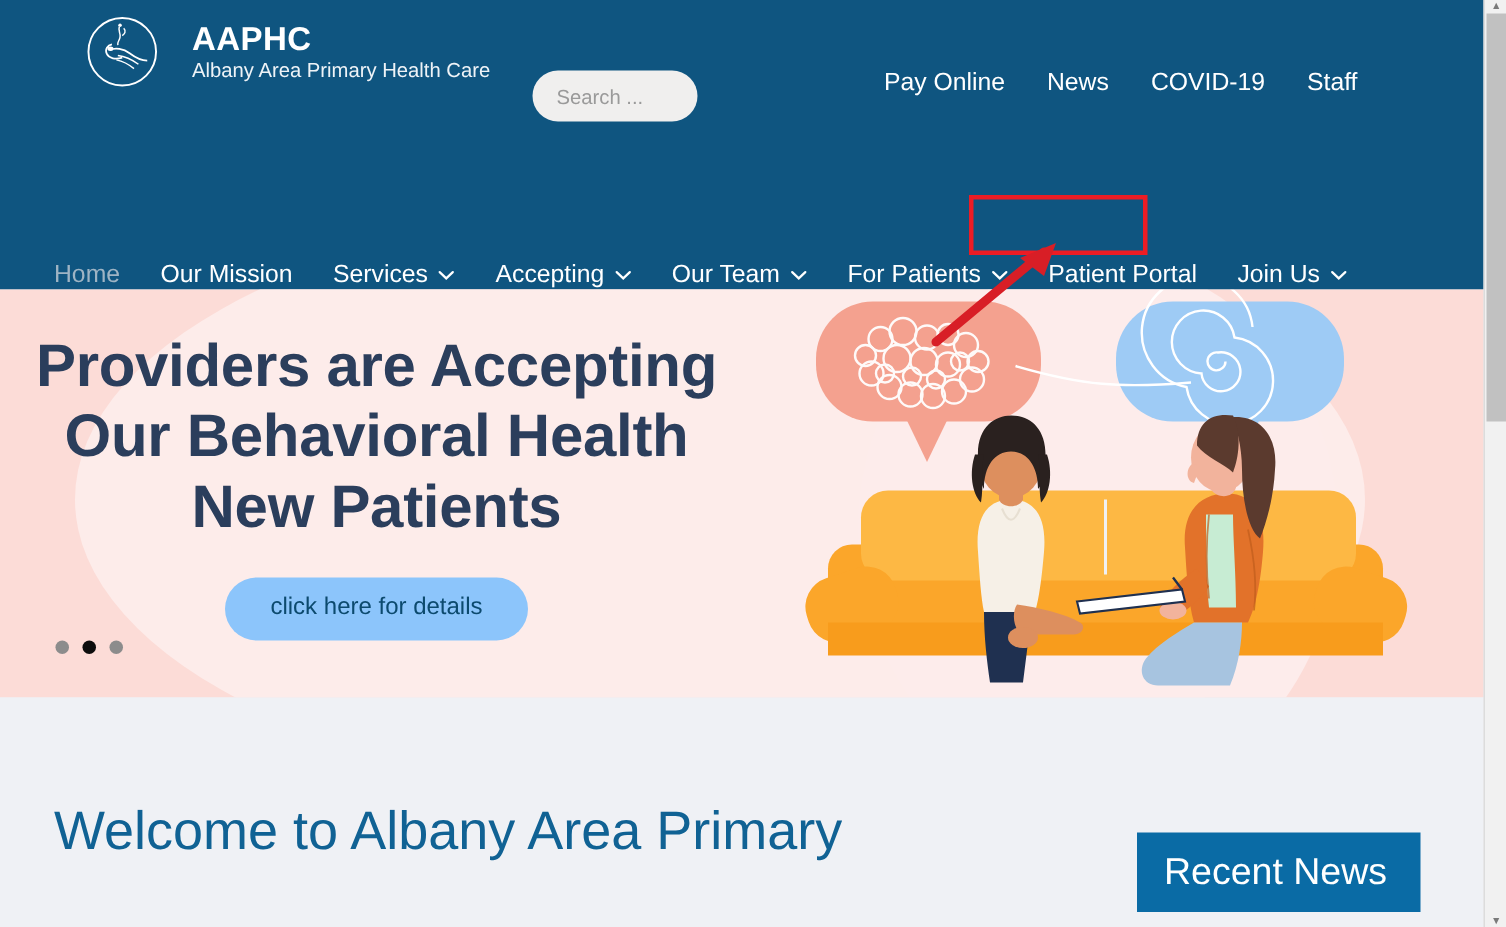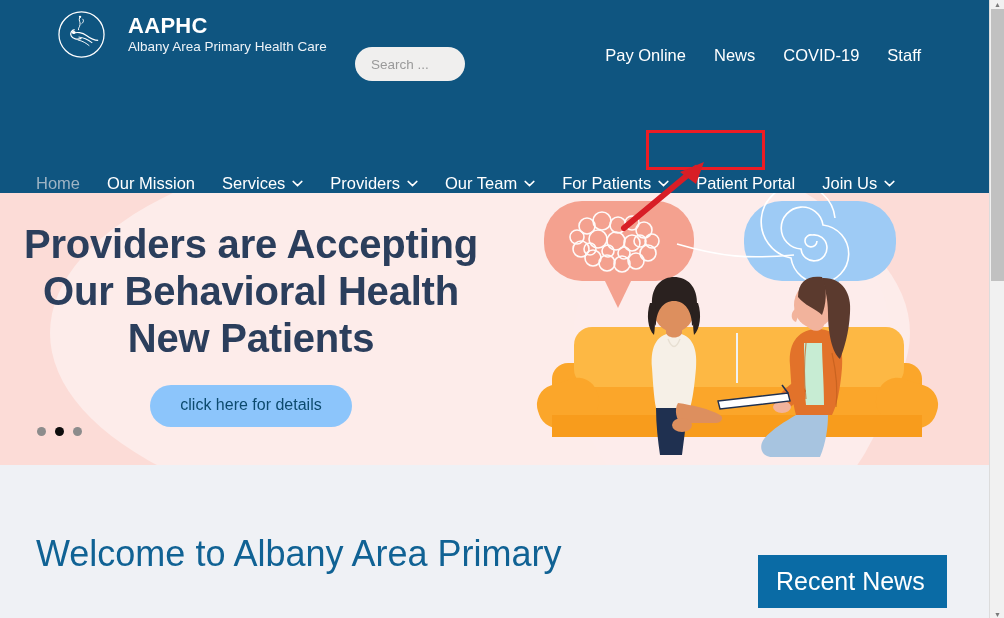--- a/index.html
+++ b/index.html
@@ -55,21 +55,21 @@
     position: absolute; left: 355px; top: 47px;
     width: 110px; height: 34px;
     background: #f0efee; border: none; border-radius: 17px;
     padding: 0 16px; font-size: 13.5px; color: #8a8a8a;
     font-family: "Liberation Sans", sans-serif;
     outline: none;
   }
   .search-box::placeholder { color: #9a9a9a; }
 
   .utility-nav {
-    position: absolute; right: 75px; top: 46px;
+    position: absolute; right: 91px; top: 46px;
     display: flex; align-items: center; gap: 28px;
   }
   .utility-nav a {
     color: #ffffff; font-size: 16.5px; text-decoration: none; white-space: nowrap;
   }
 
   .mainnav {
     position: absolute; left: 36px; top: 136px; right: 60px;
     display: flex; flex-wrap: wrap; align-items: flex-end;
     column-gap: 27px; row-gap: 4px; margin-top: 36px;
@@ -185,21 +185,21 @@
         </a>
 
         <a href="#" class="navitem">
           <span>Services</span>
           <svg class="chev" viewBox="0 0 12 8">
               <path d="M1 1.6 L6 6.4 L11 1.6" fill="none" stroke="#ffffff" stroke-width="1.7" stroke-linecap="round"></path>
             </svg>
         </a>
 
         <a href="#" class="navitem">
-          <span>Providers</span>
+          <span>Accepting</span>
           <svg class="chev" viewBox="0 0 12 8">
               <path d="M1 1.6 L6 6.4 L11 1.6" fill="none" stroke="#ffffff" stroke-width="1.7" stroke-linecap="round"></path>
             </svg>
         </a>
 
         <a href="#" class="navitem">
           <span>Our Team</span>
           <svg class="chev" viewBox="0 0 12 8">
               <path d="M1 1.6 L6 6.4 L11 1.6" fill="none" stroke="#ffffff" stroke-width="1.7" stroke-linecap="round"></path>
             </svg>

